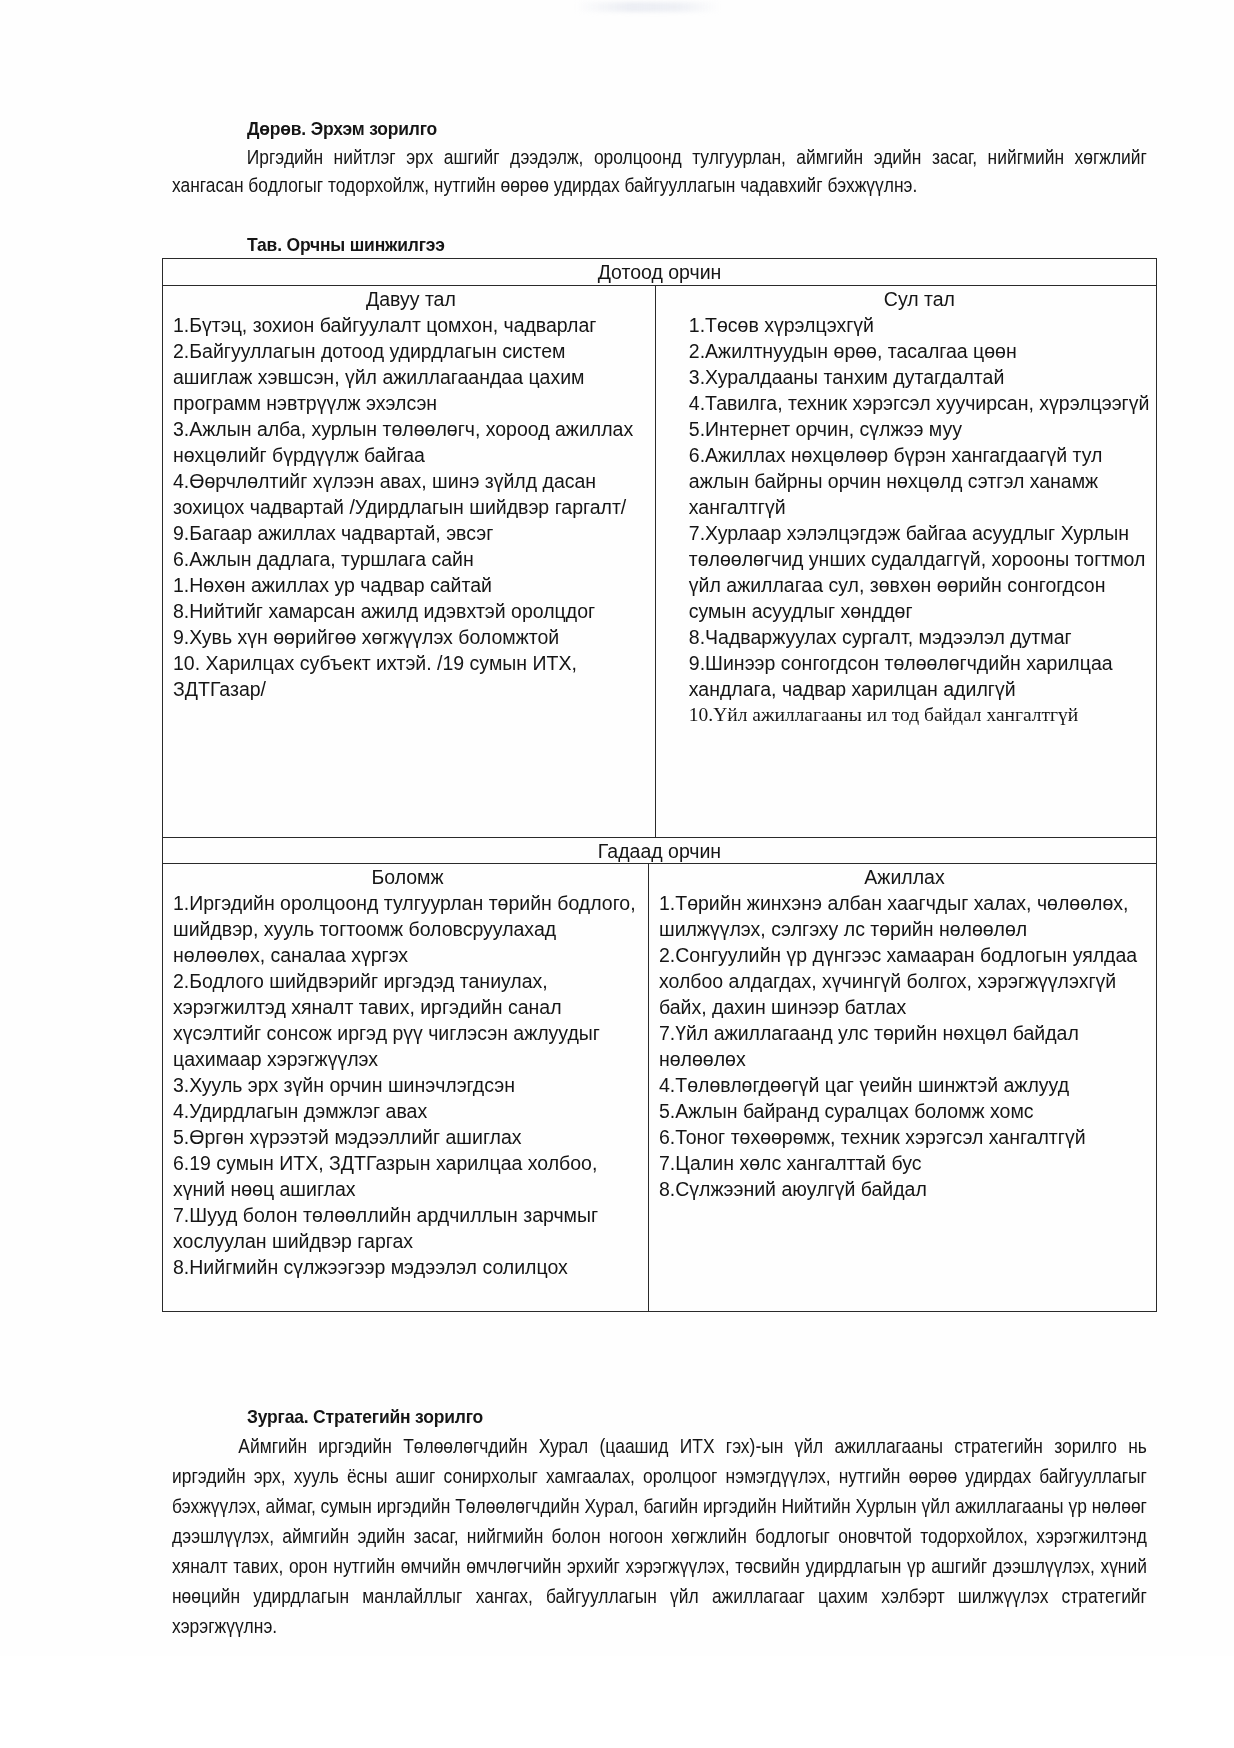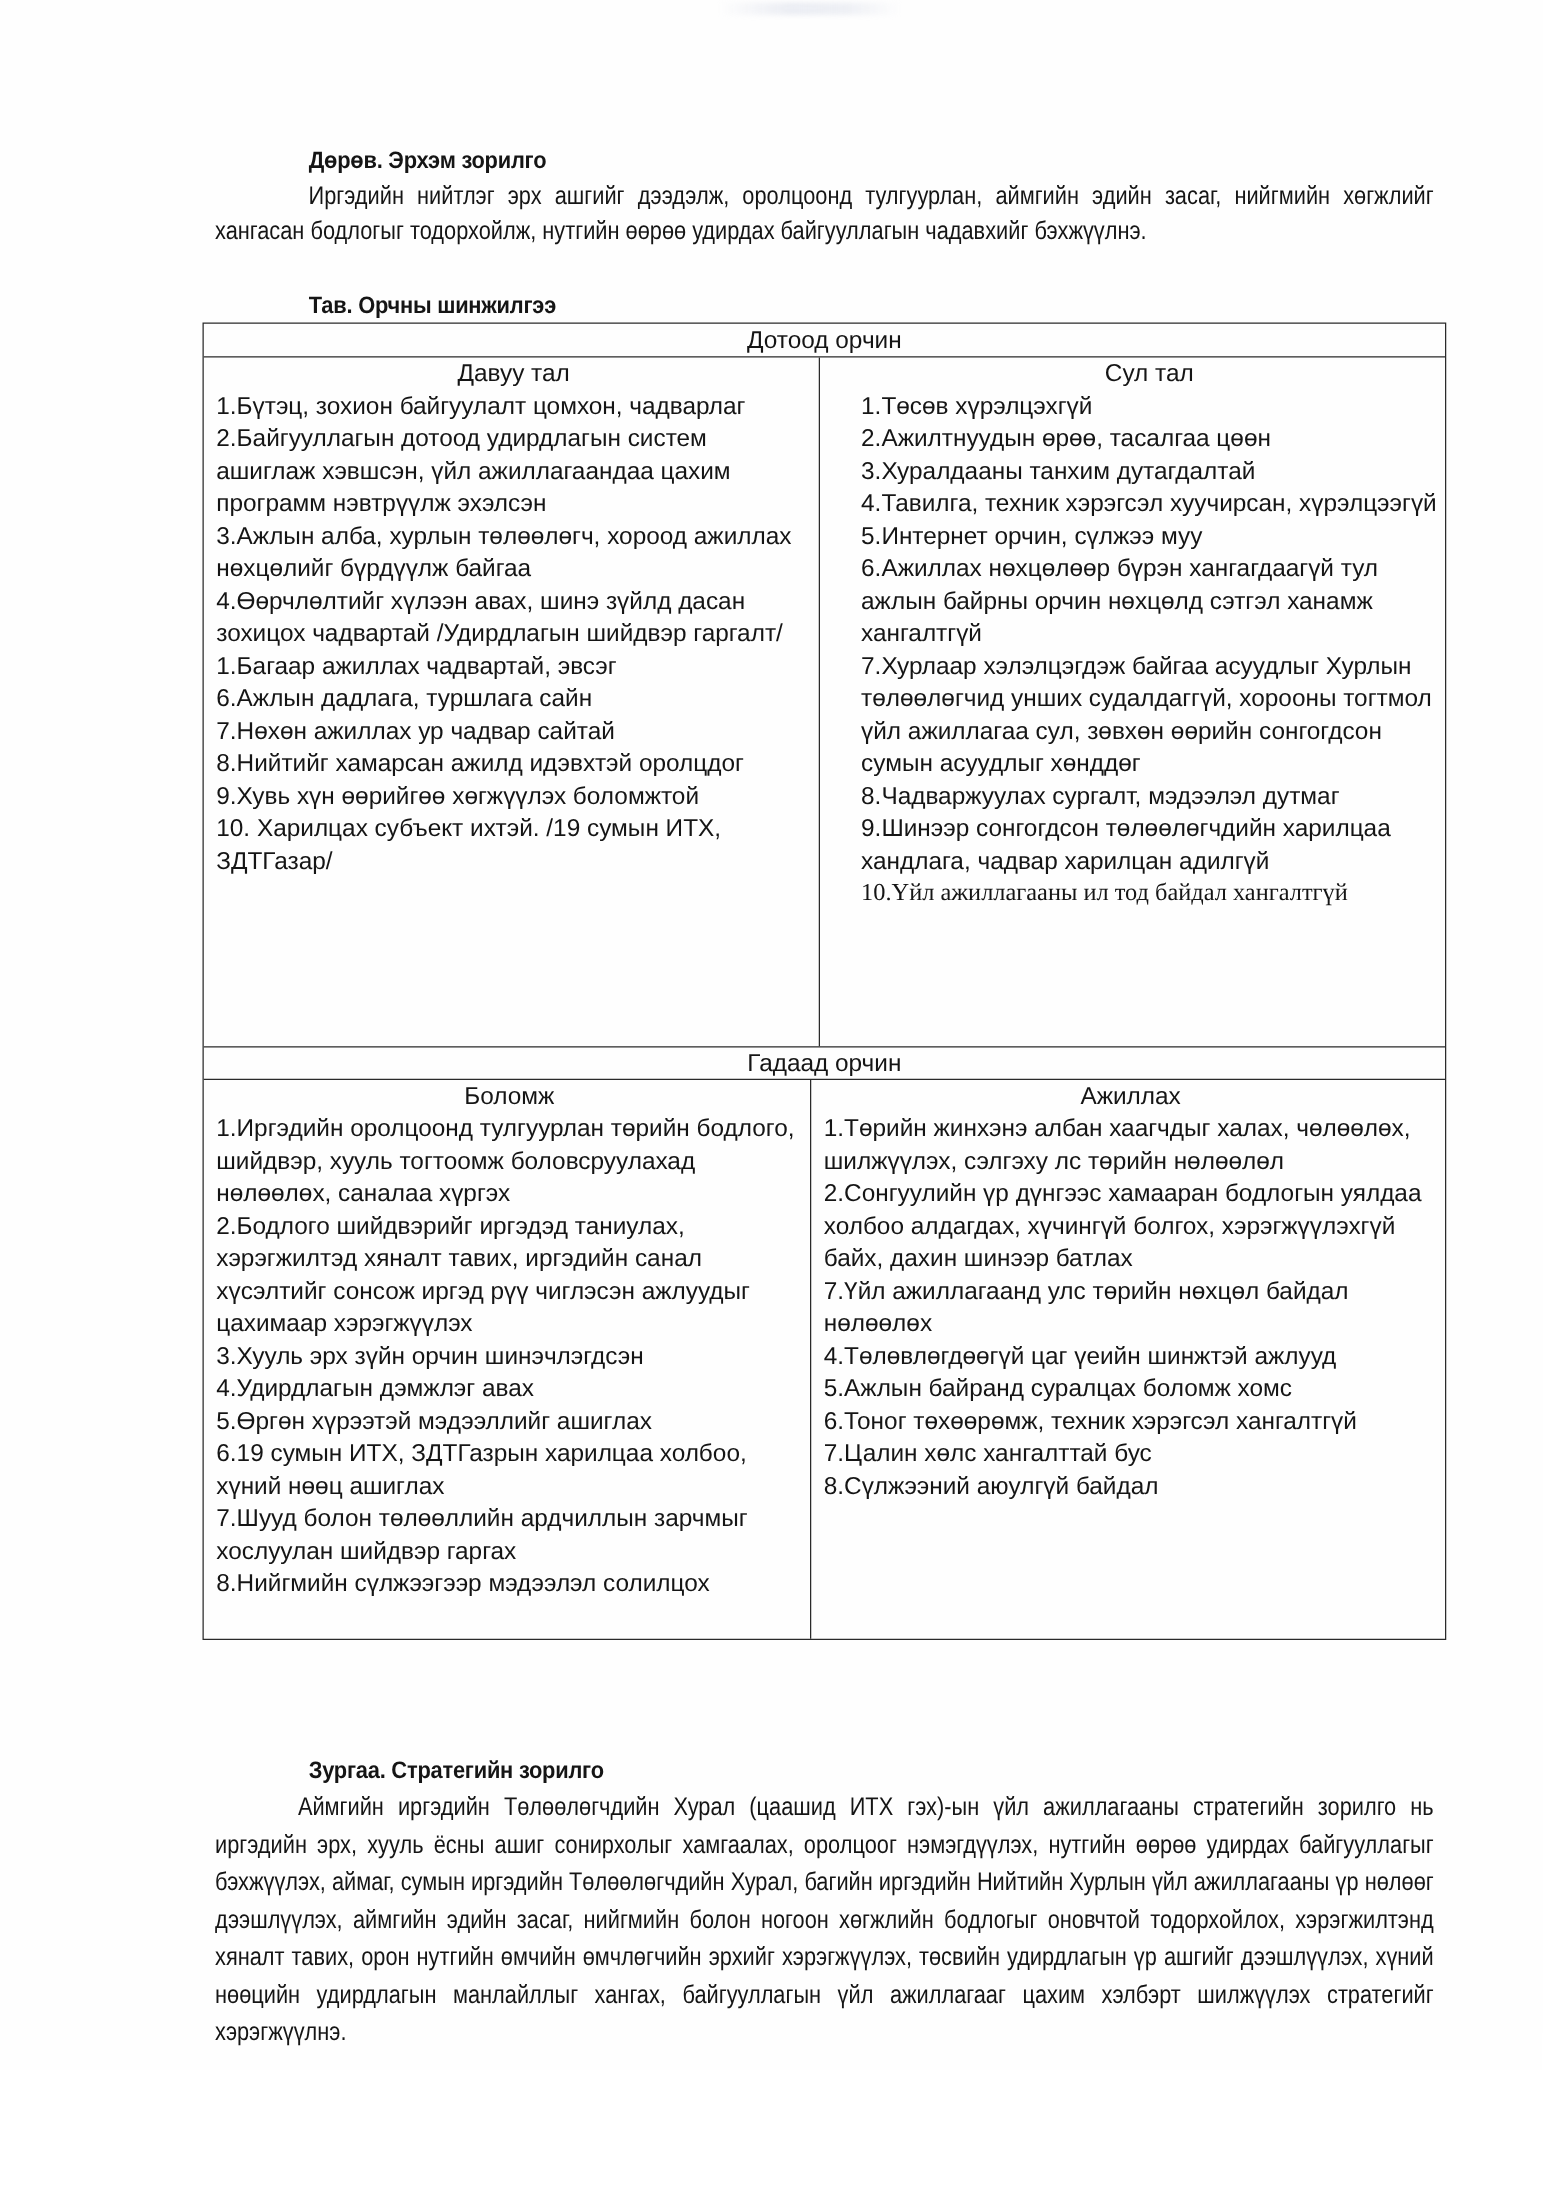--- a/index.html
+++ b/index.html
@@ -134,23 +134,23 @@
   <div class="swot">
     <div class="band upper">Дотоод орчин</div>
     <div class="quad-row upper">
       <div class="cell left">
         <p class="cell-title">Давуу тал</p>
         <ul>
           <li>1.Бүтэц, зохион байгуулалт цомхон, чадварлаг</li>
           <li>2.Байгууллагын дотоод удирдлагын систем ашиглаж хэвшсэн, үйл ажиллагаандаа цахим программ нэвтрүүлж эхэлсэн</li>
           <li>3.Ажлын алба, хурлын төлөөлөгч, хороод ажиллах нөхцөлийг бүрдүүлж байгаа</li>
           <li>4.Өөрчлөлтийг хүлээн авах, шинэ зүйлд дасан зохицох чадвартай /Удирдлагын шийдвэр гаргалт/</li>
-          <li>1.Багаар ажиллах чадвартай, эвсэг</li>
+          <li>9.Багаар ажиллах чадвартай, эвсэг</li>
           <li>6.Ажлын дадлага, туршлага сайн</li>
-          <li>7.Нөхөн ажиллах ур чадвар сайтай</li>
+          <li>1.Нөхөн ажиллах ур чадвар сайтай</li>
           <li>8.Нийтийг хамарсан ажилд идэвхтэй оролцдог</li>
           <li>9.Хувь хүн өөрийгөө хөгжүүлэх боломжтой</li>
           <li>10. Харилцах субъект ихтэй. /19 сумын ИТХ, ЗДТГазар/</li>
         </ul>
       </div>
       <div class="cell right">
         <p class="cell-title">Сул тал</p>
         <ul>
           <li>1.Төсөв хүрэлцэхгүй</li>
           <li>2.Ажилтнуудын өрөө, тасалгаа цөөн</li>

